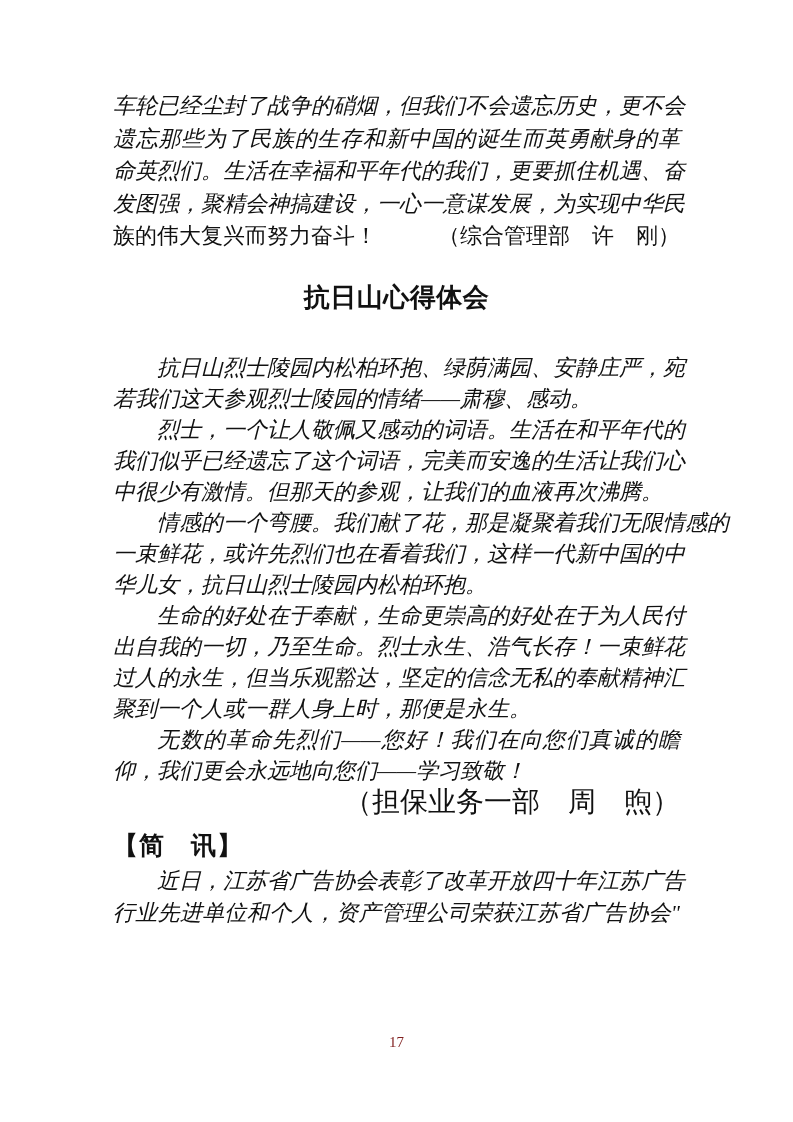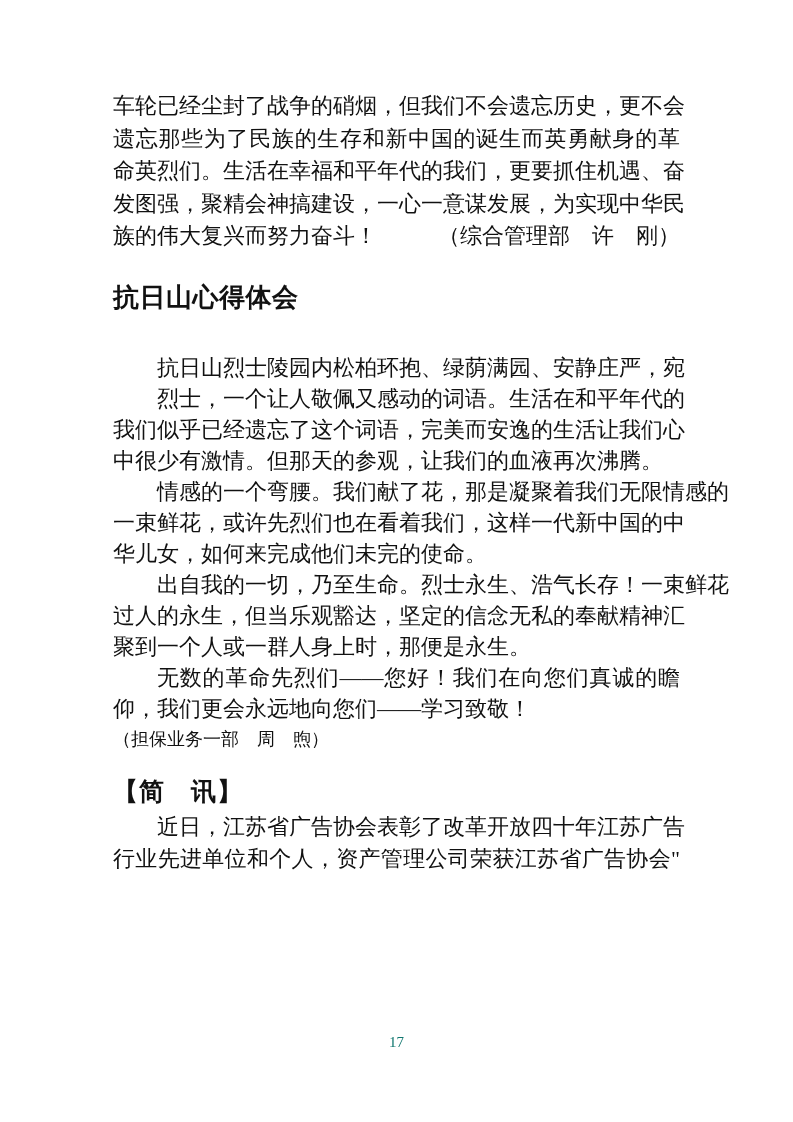--- a/index.html
+++ b/index.html
@@ -20,67 +20,69 @@
     overflow: hidden;
   }
   .cont-block { font-size: 22px; line-height: 32.5px; }
   .body-block { font-size: 22px; line-height: 31px; }
 
   .line {
     text-align: justify;
     text-align-last: justify;
     text-justify: inter-character;
     white-space: nowrap;
+    font-style: italic;
   }
   .para:not(.keep-justify) div.line:last-of-type {
     text-align-last: left;
   }
   .para.indent div.line:first-of-type {
     padding-left: 44px;
   }
 
   .split-line {
     display: flex;
     justify-content: space-between;
     align-items: center;
   }
 
   .article-title {
     font-family: "Liberation Sans", "DejaVu Sans", sans-serif;
     font-size: 26px;
     font-weight: 600;
     line-height: 36px;
-    text-align: left;
+    text-align: center;
     margin: 26px 0 37px 0;
     letter-spacing: 0.5px;
   }
 
   .byline-row {
+    text-align: right;
     line-height: 31px;
-    font-size: 18px;
+    font-size: 28px;
   }
 
   .briefs-heading {
     font-family: "Liberation Sans", "DejaVu Sans", sans-serif;
     font-size: 25px;
     font-weight: bold;
     line-height: 33px;
-    margin-top: 20px;
+    margin-top: 12px;
     letter-spacing: 1px;
   }
   .briefs-body { font-size: 22px; line-height: 32px; margin-top: 3px; }
 
   .page-number {
     position: absolute;
     top: 1034px;
     left: 0;
     right: 0;
     text-align: center;
     font-size: 15px;
-    color: #0f766e;
+    color: #7f1d1d;
   }
 </style>
 </head>
 <body>
 
 <div class="page">
 
   <div class="cont-block">
     <div class="para keep-justify">
 
@@ -94,35 +96,37 @@
       <span>（综合管理部　许　刚）</span>
     </div>
   </div>
 
   <div class="article-title">抗日山心得体会</div>
 
   <div class="body-block">
     <div class="para indent">
 
     <div class="line">抗日山烈士陵园内松柏环抱、绿荫满园、安静庄严，宛</div>
+        <div class="line">若我们这天参观烈士陵园的情绪——肃穆、感动。</div>
       </div>
     <div class="para indent">
 
     <div class="line">烈士，一个让人敬佩又感动的词语。生活在和平年代的</div>
         <div class="line">我们似乎已经遗忘了这个词语，完美而安逸的生活让我们心</div>
         <div class="line">中很少有激情。但那天的参观，让我们的血液再次沸腾。</div>
       </div>
     <div class="para indent">
 
         <div class="line">情感的一个弯腰。我们献了花，那是凝聚着我们无限情感的</div>
         <div class="line">一束鲜花，或许先烈们也在看着我们，这样一代新中国的中</div>
-        <div class="line">华儿女，如何来完成他们未完的使命。</div>
+        <div class="line">华儿女，抗日山烈士陵园内松柏环抱。</div>
       </div>
     <div class="para indent">
 
+    <div class="line">生命的好处在于奉献，生命更崇高的好处在于为人民付</div>
         <div class="line">出自我的一切，乃至生命。烈士永生、浩气长存！一束鲜花</div>
         <div class="line">过人的永生，但当乐观豁达，坚定的信念无私的奉献精神汇</div>
         <div class="line">聚到一个人或一群人身上时，那便是永生。</div>
       </div>
     <div class="para indent">
 
     <div class="line">无数的革命先烈们——您好！我们在向您们真诚的瞻</div>
         <div class="line">仰，我们更会永远地向您们——学习致敬！</div>
       </div>
     <div class="byline-row">（担保业务一部　周　煦）</div>

